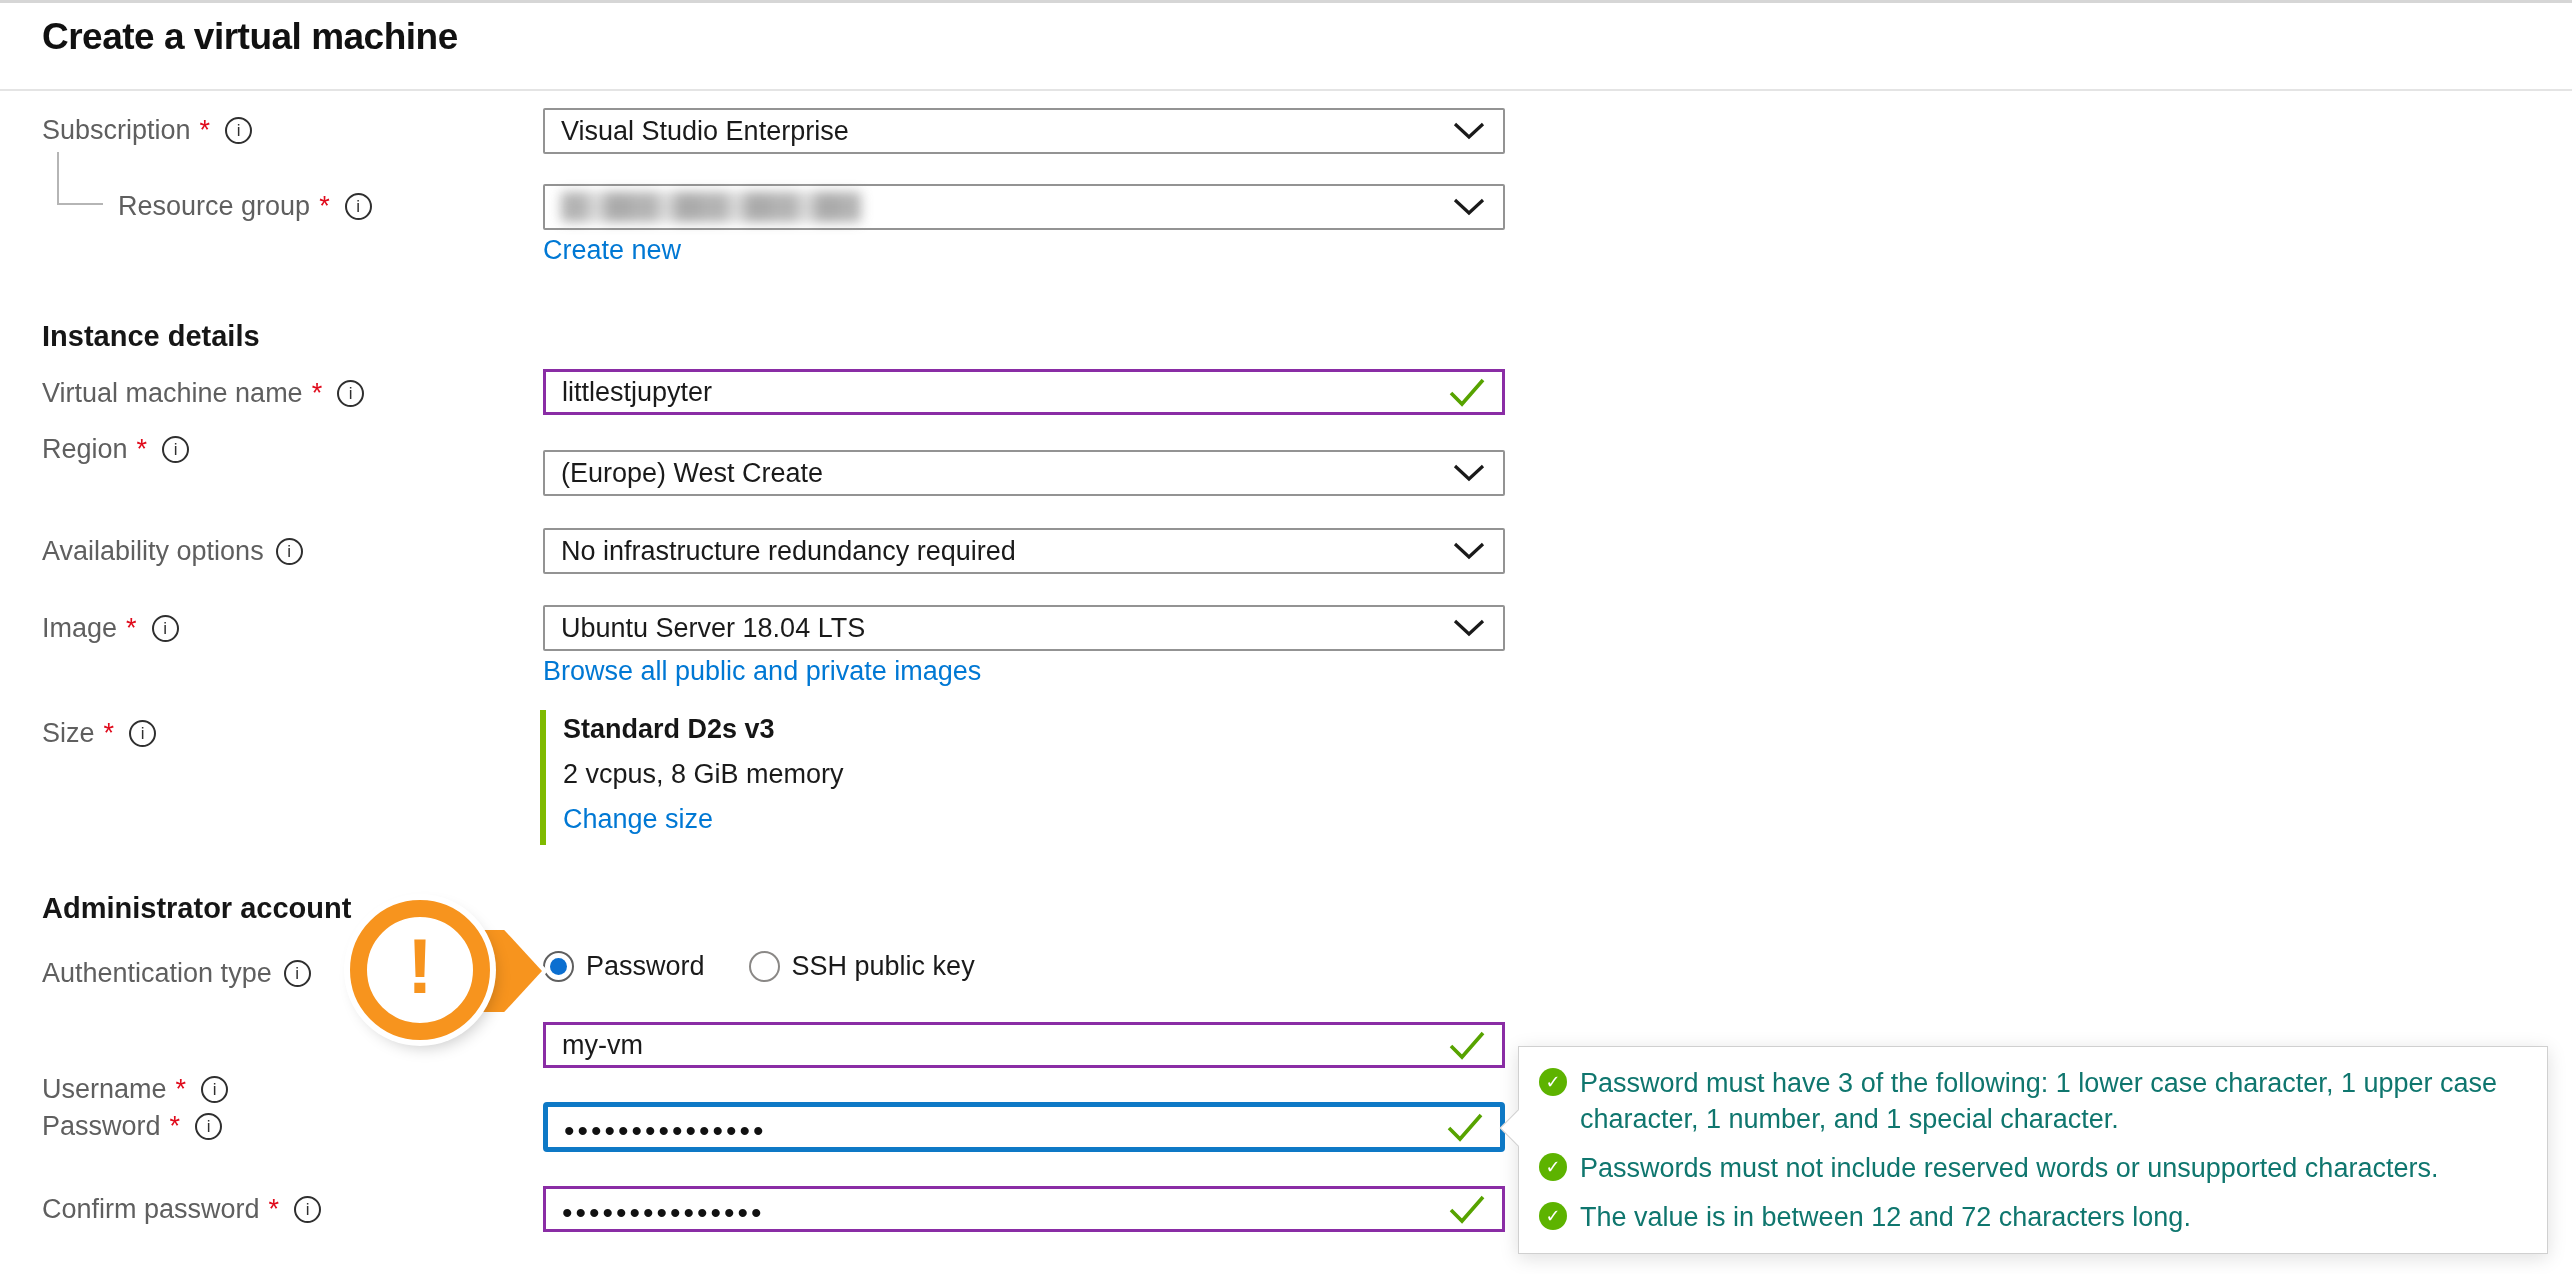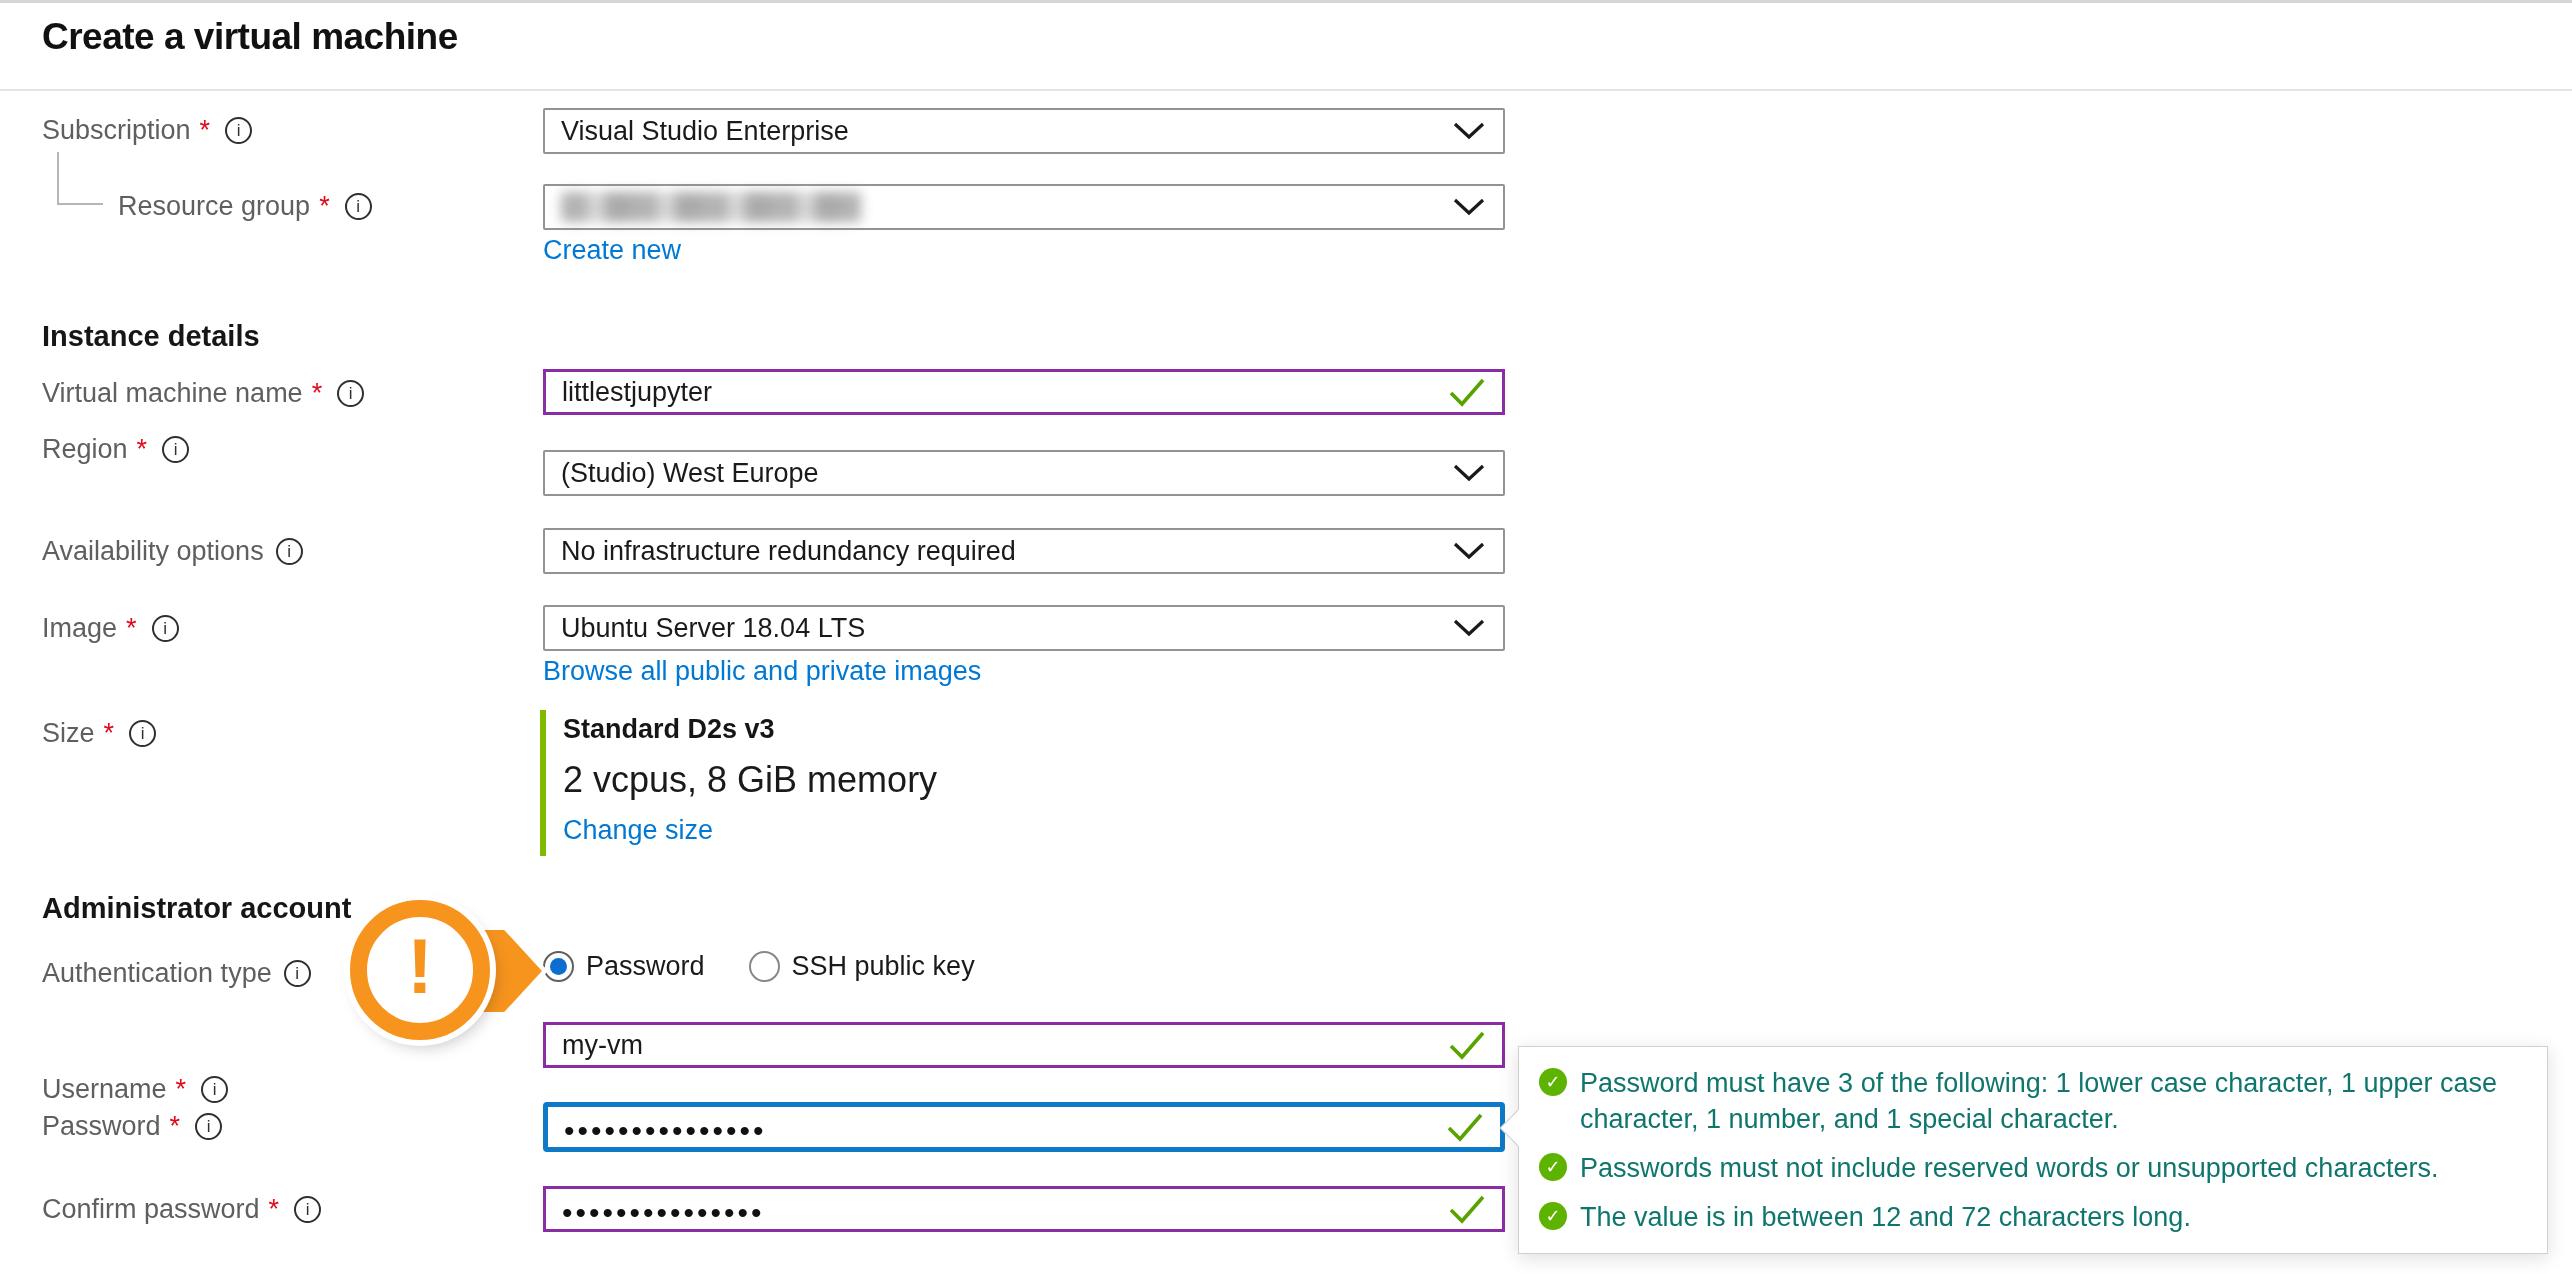--- a/index.html
+++ b/index.html
@@ -33,21 +33,21 @@
 
   .blur-value { width:300px; height:30px; border-radius:3px; filter:blur(6px);
                 background:repeating-linear-gradient(90deg,#9a9a9a 0 26px,#c7c7c7 26px 44px,#8f8f8f 44px 70px);
                 opacity:.75; }
 
   .tree-v { position:absolute; left:57px; top:152px; width:2px; height:53px; background:#b5b5b5; }
   .tree-h { position:absolute; left:57px; top:203px; width:46px; height:2px; background:#b5b5b5; }
 
   .size-block { position:absolute; left:540px; top:710px; width:962px; border-left:6px solid #7fba00; padding:4px 0 10px 17px; }
   .size-name  { font-size:27px; font-weight:bold; color:#161616; }
-  .size-specs { font-size:36px; color:#1a1a1a; margin-top:14px; }
+  .size-specs { font-size:27px; color:#1a1a1a; margin-top:14px; }
   .size-link  { font-size:27px; color:#0078d4; margin-top:14px; cursor:pointer; display:inline-block; }
 
   .radio-group { position:absolute; left:543px; top:951px; display:flex; align-items:center; gap:44px; }
   .radio-option { display:flex; align-items:center; gap:12px; cursor:pointer; }
   .radio-circle { width:31px; height:31px; border-radius:50%; border:2px solid #5f5f5f; background:#fff;
                   display:flex; align-items:center; justify-content:center; flex:0 0 auto; }
   .radio-circle.unsel { border-color:#8a8886; }
   .radio-dot { width:17px; height:17px; border-radius:50%; background:#0b6fd0; }
   .radio-label { font-size:27px; color:#1a1a1a; }
 
@@ -121,21 +121,21 @@
       <polyline points="3,16 14,27 35,3" fill="none" stroke="#57a300" stroke-width="3.6"></polyline>
     </svg>
   </div>
 
   <div class="field-label" style="left:42px; top:434px;">
     <span>Region</span>
     <span class="req">*</span>
     <span class="info-icon">i</span>
   </div>
   <div class="control dropdown" style="top:450px;">
-    <span>(Studio) West Europe</span>
+    <span>(Europe) West Create</span>
     <svg class="chevron" viewBox="0 0 32 18">
       <polyline points="2,2 16,15 30,2" fill="none" stroke="#1a1a1a" stroke-width="3.2"></polyline>
     </svg>
   </div>
 
   <div class="field-label no-req" style="left:42px; top:536px;">
     <span>Availability options</span>
     <span class="info-icon">i</span>
   </div>
   <div class="control dropdown" style="top:528px;">

